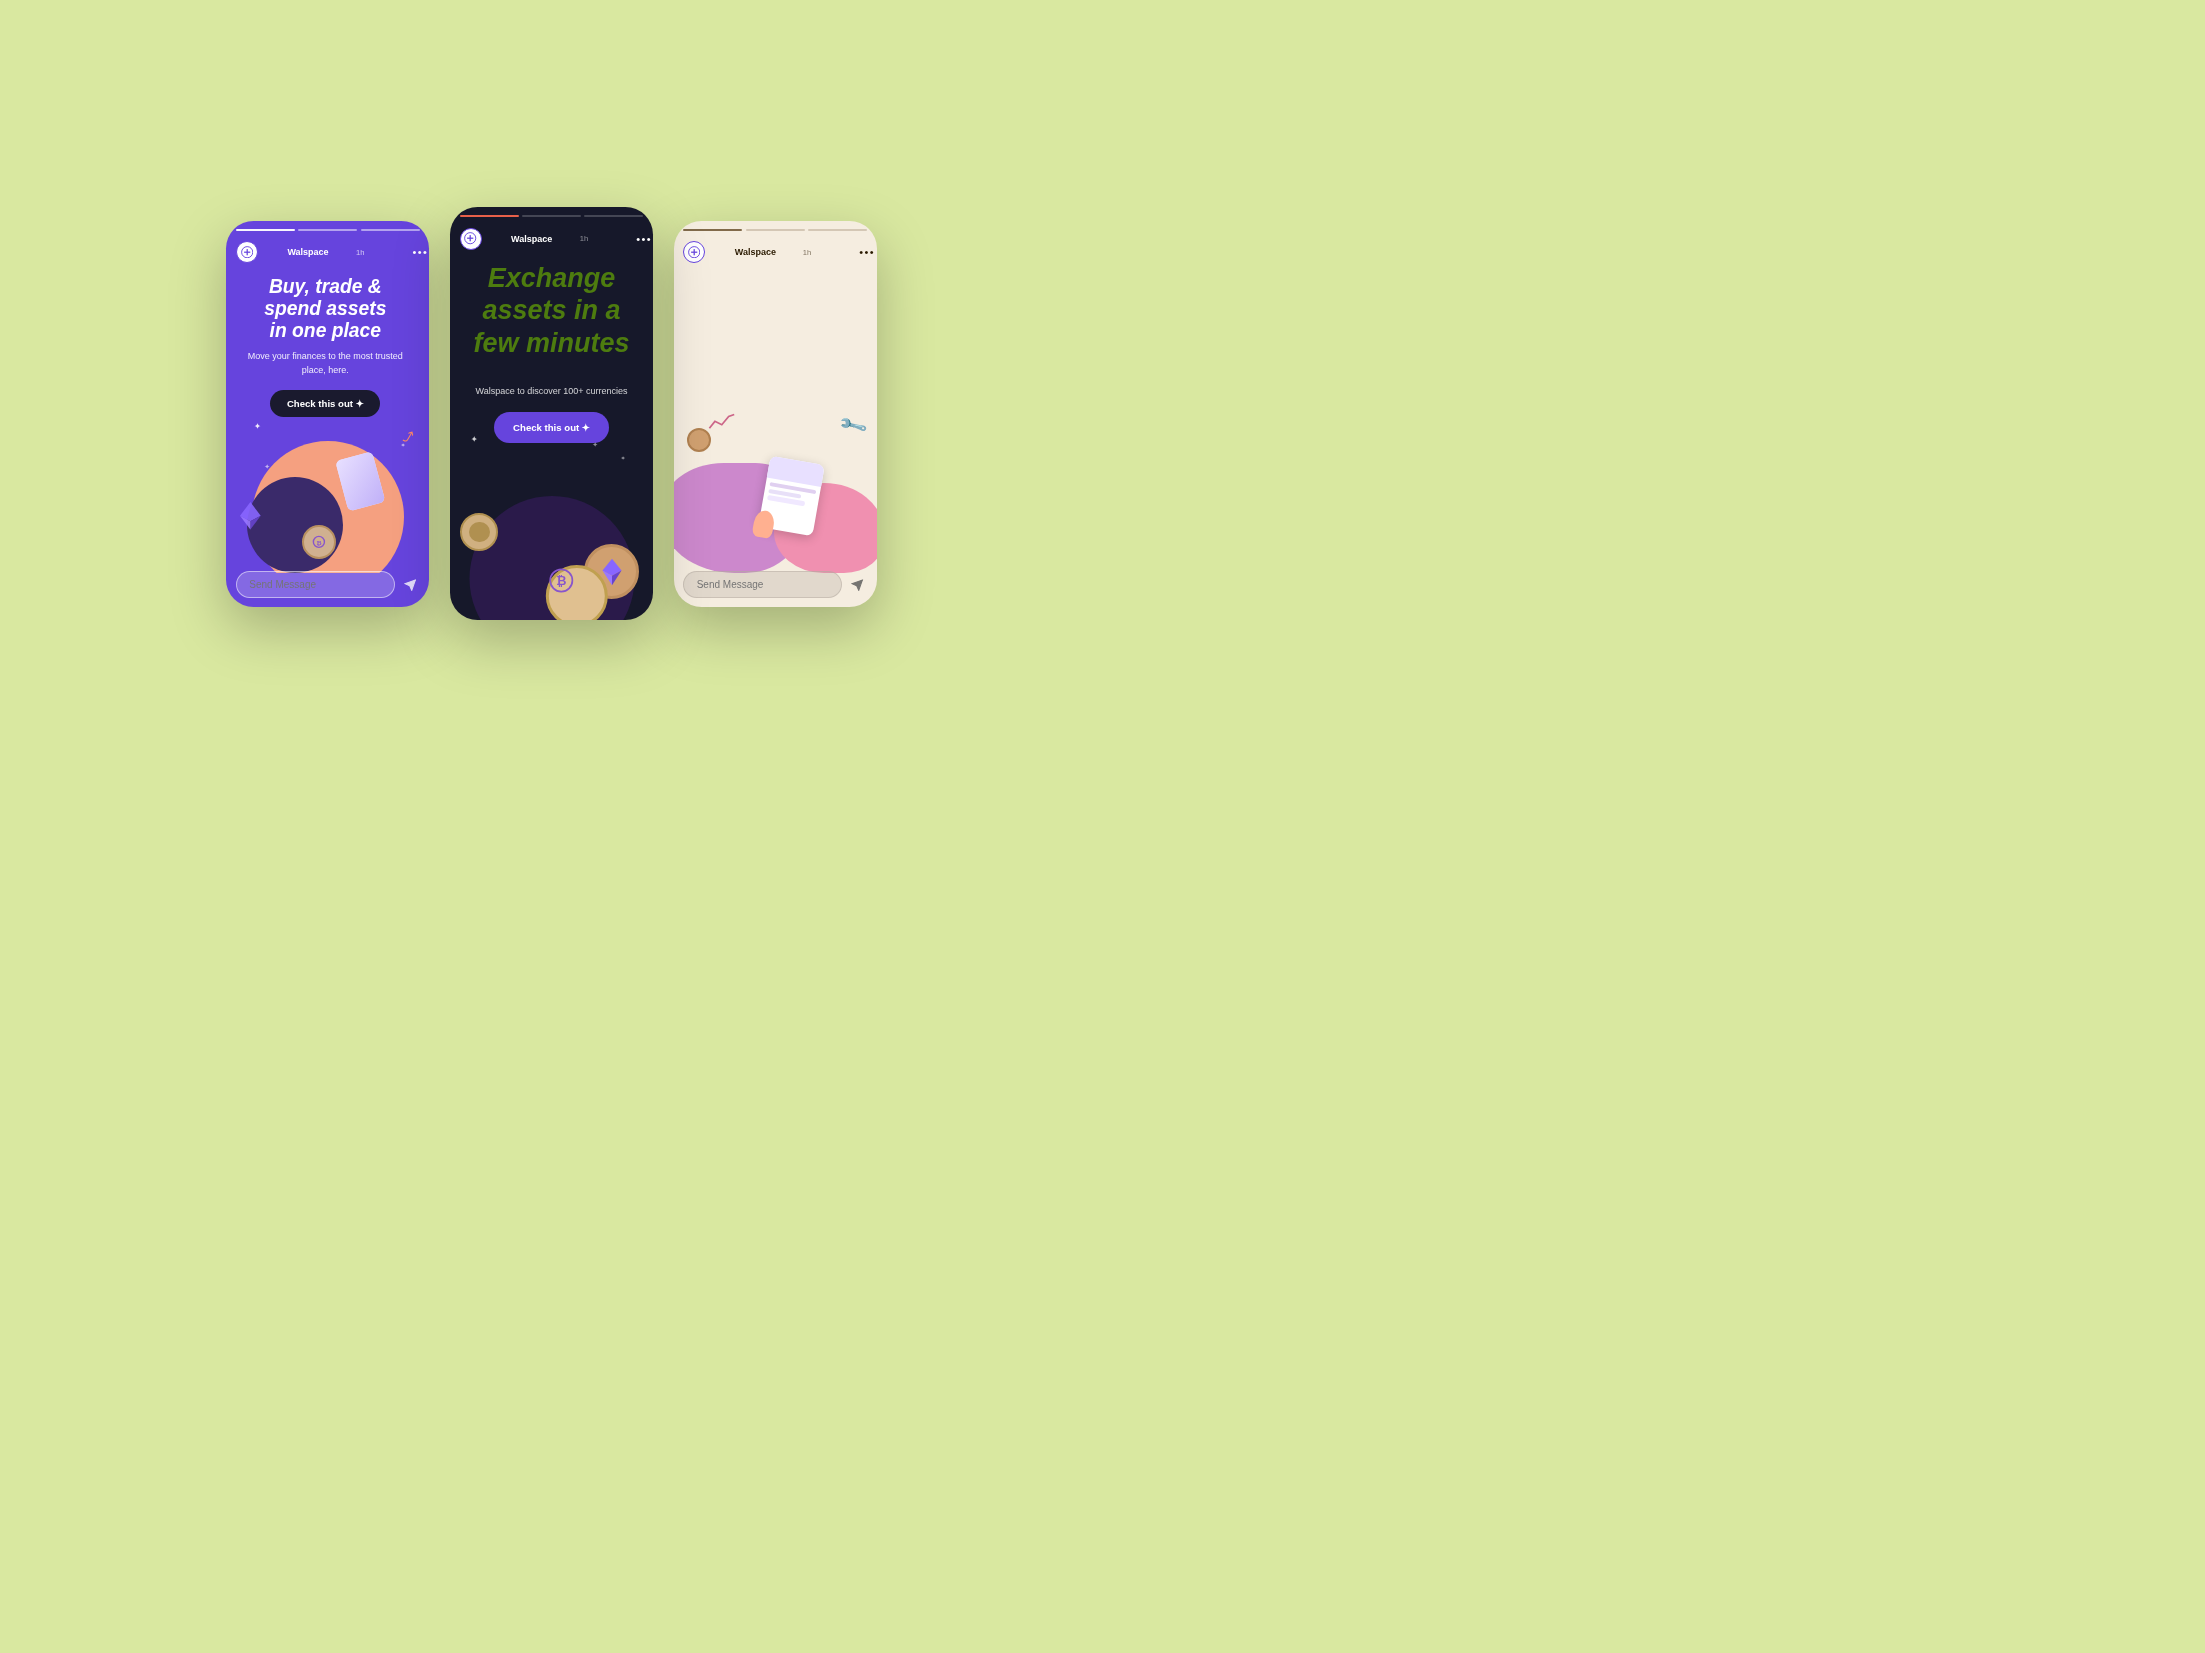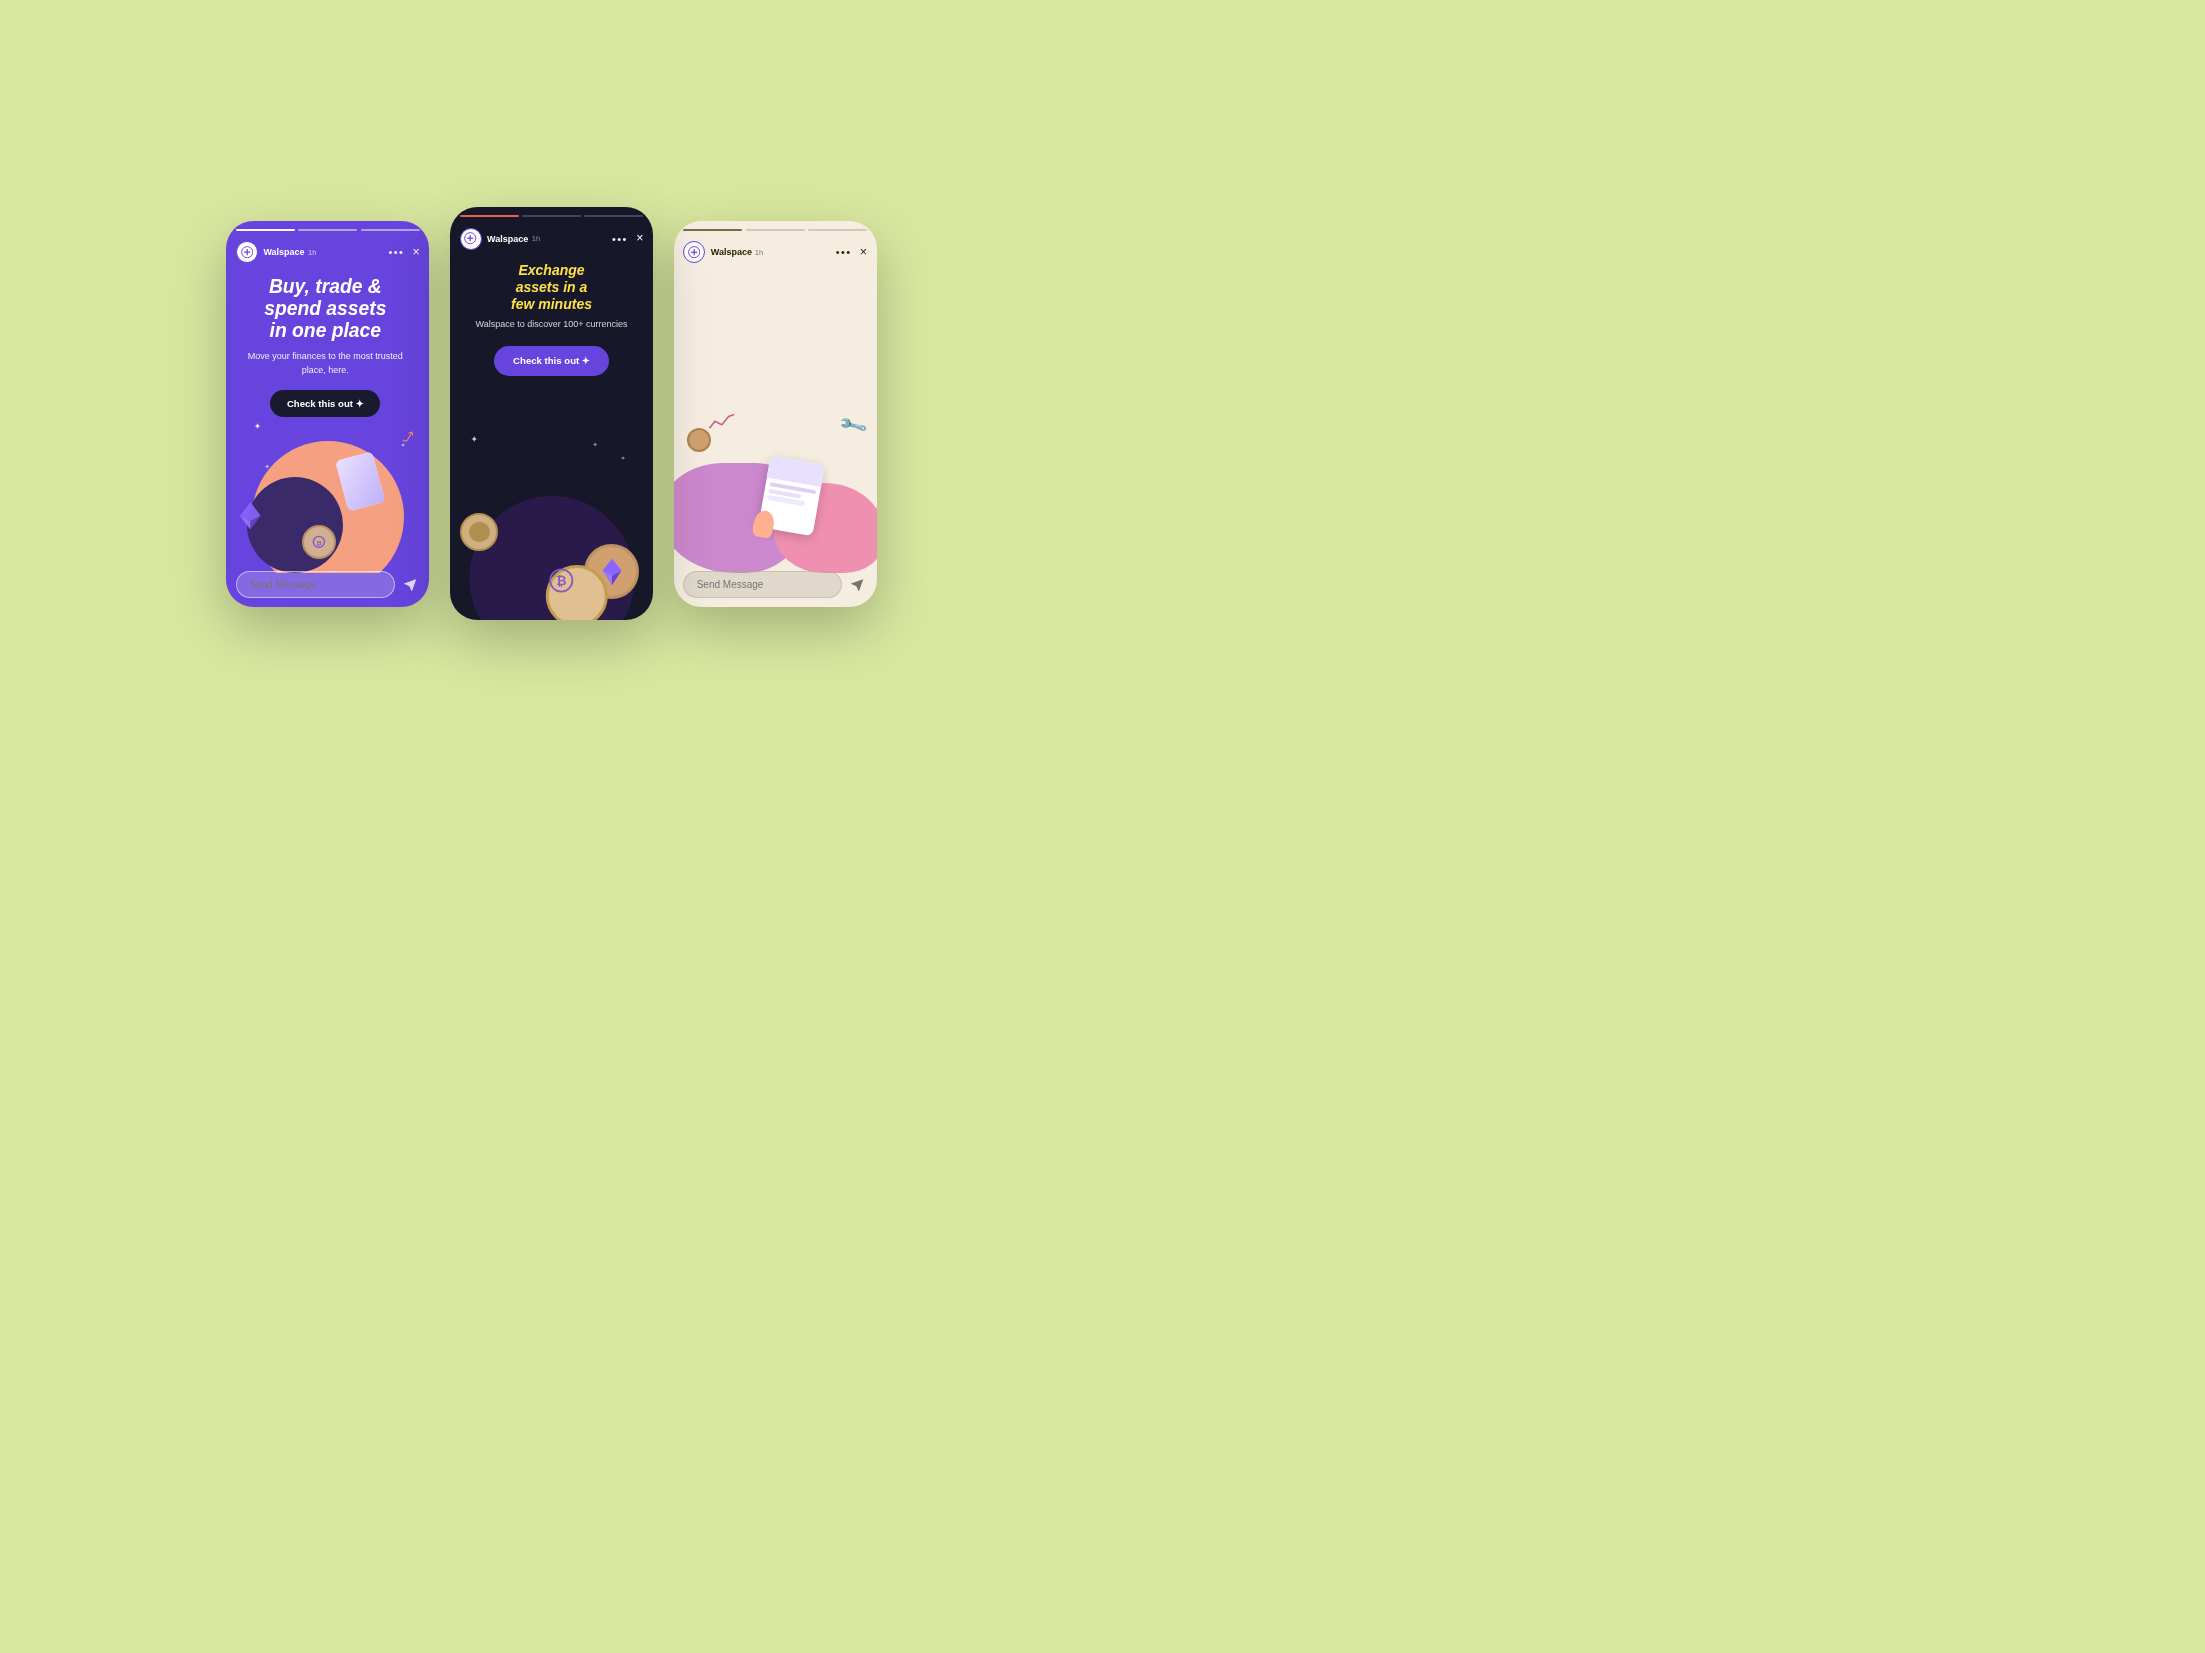--- a/index.html
+++ b/index.html
@@ -79,20 +79,21 @@
 
     
     .story-header {
       display: flex;
       align-items: center;
       padding: 6.9px 9.6px 4.1px;
       position: absolute;
       top: 13.8px;
       left: 0;
       right: 0;
+      gap: 24px;
     }
 
     .avatar-icon {
       width: 22px;
       height: 22px;
       border-radius: 50%;
       border: 1.4px solid #6644dd;
       background: white;
       display: flex;
       align-items: center;
@@ -293,25 +294,25 @@
     .phone-center-content {
       position: absolute;
       top: 55px;
       left: 0;
       right: 0;
       padding: 0 16.5px;
       text-align: center;
     }
 
     .phone-center-title {
-      font-size: 14px;
+      font-size: 27px;
       font-weight: 900;
-      color: #fde047;
+      color: #4d7c0f;
       line-height: 1.2;
-      margin-bottom: 6px;
+      margin-bottom: 26px;
       font-style: italic;
     }
 
     .phone-center-subtitle {
       font-size: 9px;
       color: rgba(255,255,255,0.8);
       line-height: 1.5;
       margin-bottom: 13.8px;
     }
 

